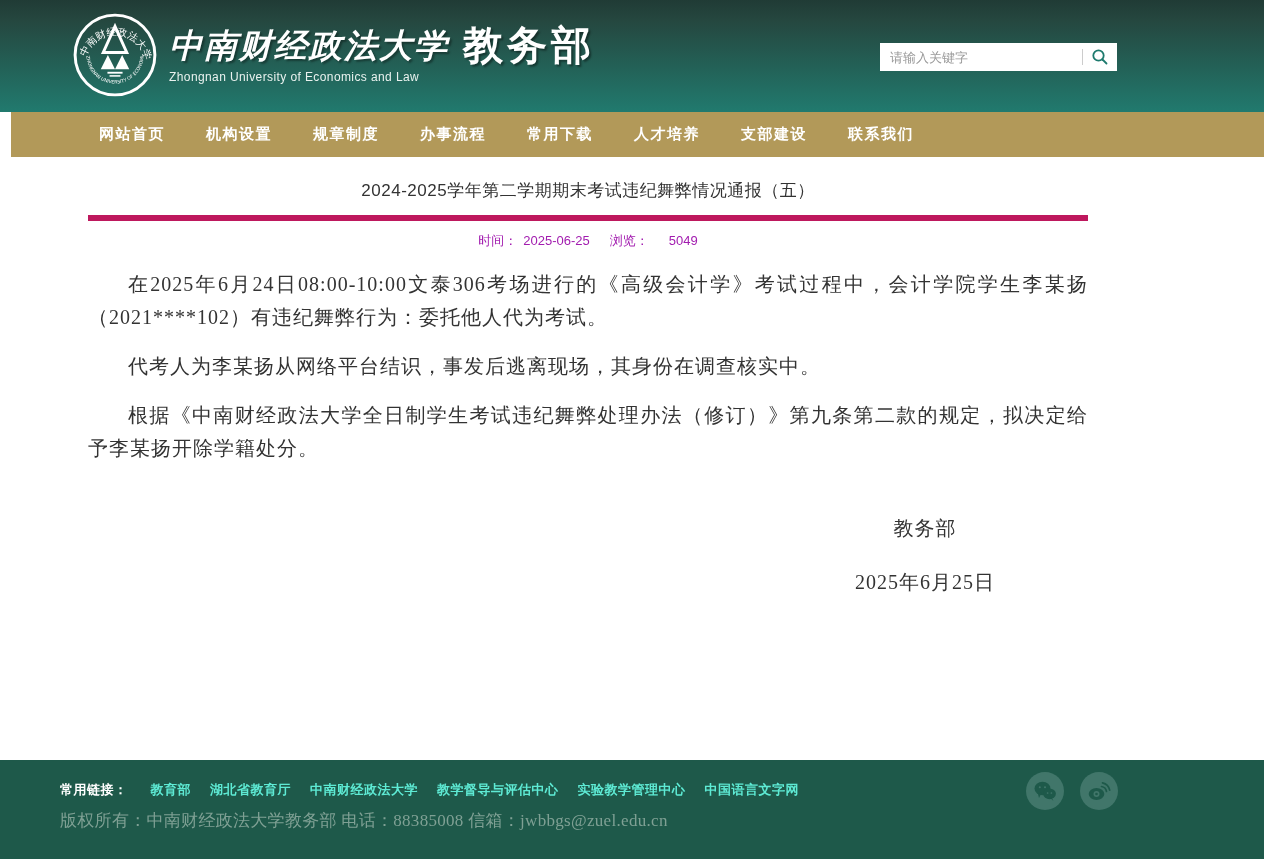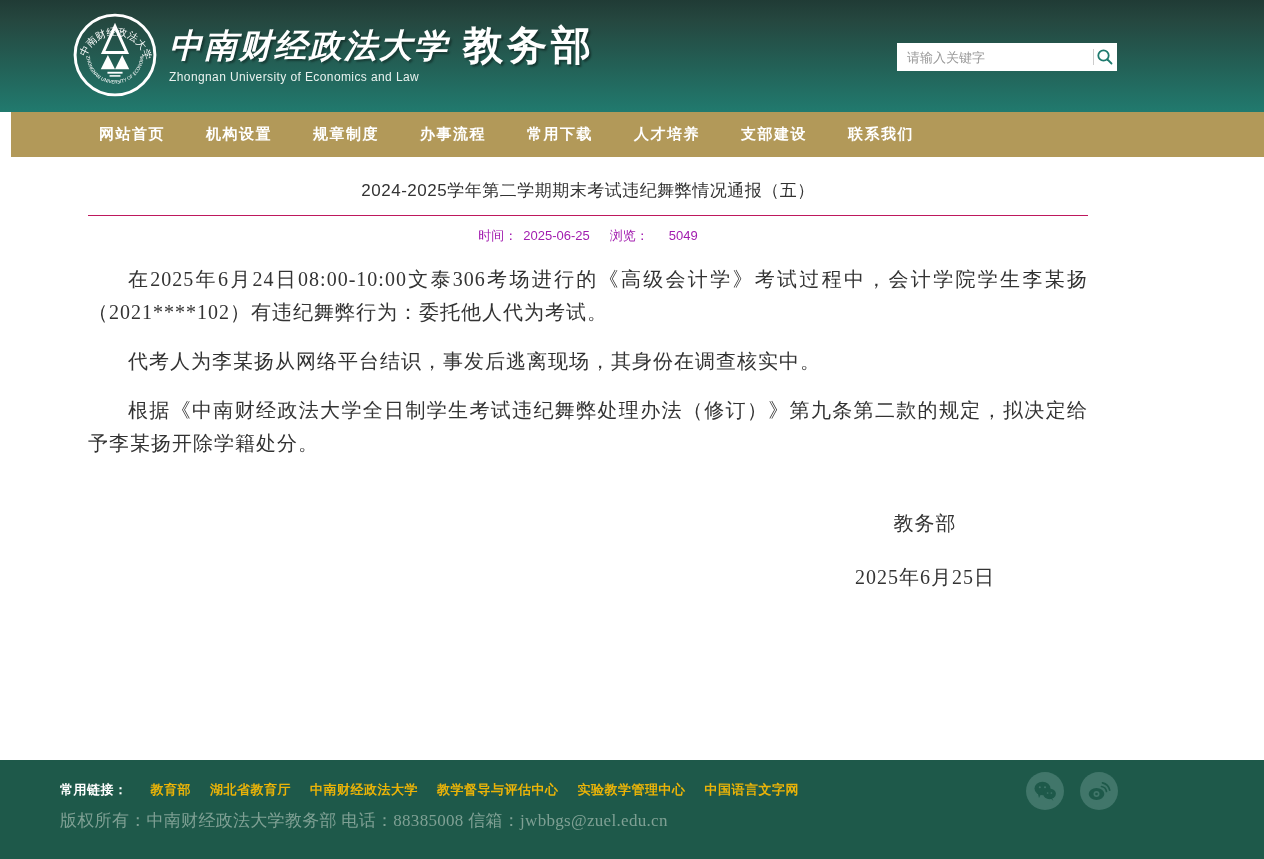--- a/index.html
+++ b/index.html
@@ -14,58 +14,58 @@
   .logo { position:absolute; left:73px; top:13px; width:84px; height:84px; cursor:pointer; }
   .brand { position:absolute; left:169px; top:22px; color:#fff; }
   .brand-row { display:flex; align-items:flex-end; gap:14px; }
   .brand-cn { font-family:"DejaVu Serif","Liberation Serif",serif; font-style:italic;
     font-weight:bold; font-size:33px; letter-spacing:2px; line-height:44px;
     text-shadow:2px 2px 2px rgba(0,0,0,.35); }
   .brand-dept { font-family:"DejaVu Serif","Liberation Serif",serif; font-weight:bold;
     font-size:40px; line-height:46px; letter-spacing:4px; text-shadow:2px 2px 2px rgba(0,0,0,.4); }
   .brand-en { font-size:12px; letter-spacing:.4px; margin-top:2px; color:#e9f2ef; }
 
-  .search-box { position:absolute; right:147px; top:43px; width:220px; height:28px;
+  .search-box { position:absolute; right:147px; top:43px; width:237px; height:28px;
     background:#fff; display:flex; align-items:center; }
   .search-input { flex:1; height:100%; border:none; outline:none; font-size:13px;
     padding:0 10px; color:#333; font-family:inherit; }
   .search-input::placeholder { color:#999; }
   .search-divider { width:1px; height:16px; background:#ccc; }
   .search-btn { width:34px; height:100%; background:#fff; border:none; cursor:pointer;
     display:flex; align-items:center; justify-content:center; }
 
   
   .main-nav { height:45px; flex:0 0 auto; background:#b29959; display:flex;
     align-items:center; padding-left:88px; gap:41px;margin-left:11px; }
   .nav-item { color:#fff; font-size:15px; font-weight:bold; letter-spacing:1.5px;
     text-decoration:none; cursor:pointer; white-space:nowrap; }
 
   
   .content { flex:1 1 auto; background:#fff; overflow:hidden; }
   .article { margin-left:88px; width:1000px; padding-top:22px; }
   .article-title { text-align:center; font-size:17px; color:#333; font-weight:normal;
-    letter-spacing:.5px; padding-bottom:13px; border-bottom:1px solid #be185d; }
+    letter-spacing:.5px; padding-bottom:13px; border-bottom:6px solid #be185d; }
   .article-meta { margin-top:11px; text-align:center; font-size:13px; color:#a21caf; }
   .article-meta span { margin:0 3px; }
   .meta-gap { display:inline-block; width:8px; }
   .article-body { margin-top:18px; font-family:"Liberation Serif","DejaVu Serif",serif;
     color:#333; font-size:20px; line-height:33px; letter-spacing:1px; }
   .article-body p { text-indent:2em; text-align:justify; margin-bottom:16px; }
   .signature-block { margin-top:50px; margin-left:697px; width:280px;
     text-align:center; font-family:"Liberation Serif","DejaVu Serif",serif;
     font-size:20px; color:#333; letter-spacing:1px; }
   .signature-block .sig-date { margin-top:27px; }
 
   
   .site-footer { height:99px; flex:0 0 auto; background:#1e594a; position:relative;
     padding:21px 0 0 60px; color:#fff;font-family:Liberation Serif, serif; }
   .footer-links { display:flex; align-items:center; gap:19px; font-size:13px;
     font-weight:bold; letter-spacing:.5px; }
   .footer-links-label { margin-right:4px; }
-  .footer-link { color:#eab308; text-decoration:none; cursor:pointer; white-space:nowrap; }
+  .footer-link { color:#5eead4; text-decoration:none; cursor:pointer; white-space:nowrap; }
   .footer-copy { margin-top:10px; font-size:17px; color:#7fa094; letter-spacing:.3px; }
   .footer-social { position:absolute; top:12px; right:146px; display:flex; gap:16px; }
   .social-circle { width:38px; height:38px; border-radius:50%; background:#41766a;
     display:flex; align-items:center; justify-content:center; cursor:pointer; }
 </style>
 </head>
 <body>
 
 <div class="page">
 

